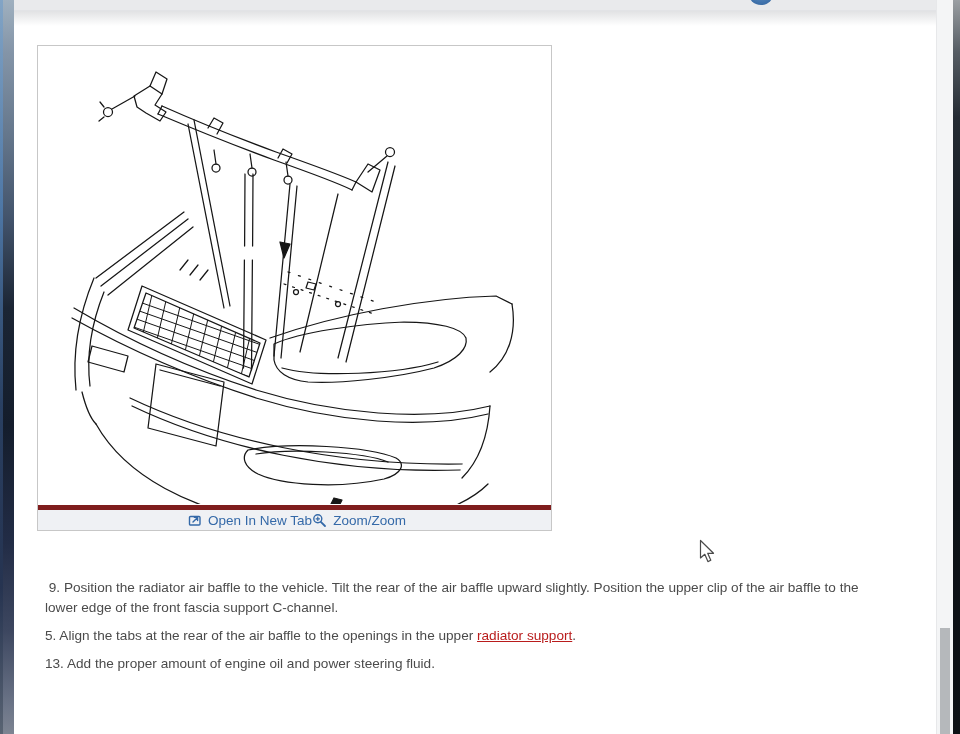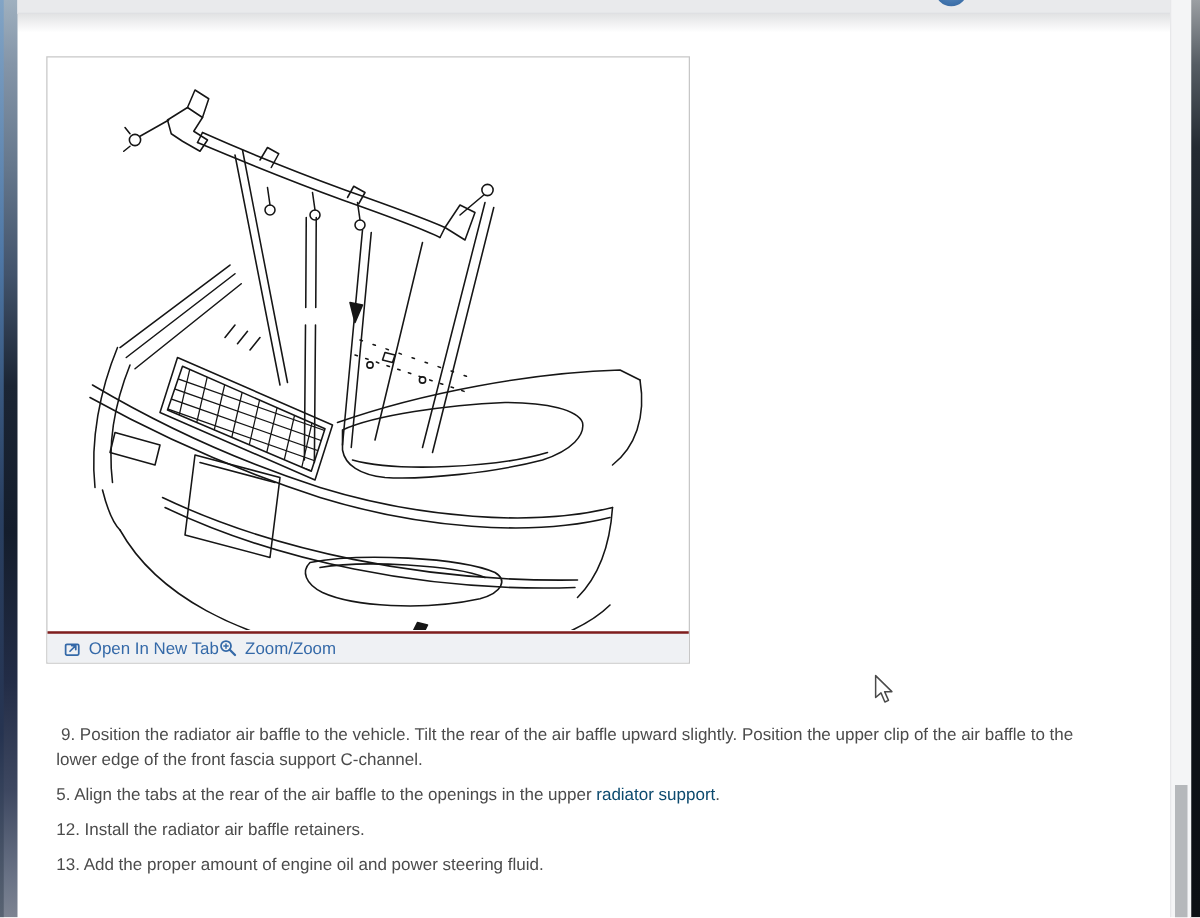--- a/index.html
+++ b/index.html
@@ -45,36 +45,36 @@
     background:#b5b8bb;
   }
   
   .img-panel{
     position:absolute;left:37px;top:45px;width:513px;height:484px;
     border:1px solid #c7c7c7;background:#ffffff;
   }
   .img-panel svg.illustration{display:block;}
   .img-footer{
     position:absolute;left:0;bottom:0;width:100%;height:25px;
-    background:#eff1f4;border-top:2px solid #7f1d1d;
-    display:flex;align-items:center;justify-content:flex-start;
+    background:#eff1f4;border-top:5px solid #7f1d1d;
+    display:flex;align-items:center;justify-content:center;
     box-sizing:border-box;padding:0 8px 0 13px;
   }
   .img-link{
     display:flex;align-items:center;gap:6px;color:#3469a8;
     font-size:13.5px;cursor:pointer;text-decoration:none;
   }
   .img-link .ico{display:flex;align-items:center;}
   
   .steps{
     position:absolute;left:37px;top:570px;width:862px;
     font-size:13.6px;line-height:20.1px;color:#4b4b4b;
   }
   .steps p{margin:8px;white-space:pre-wrap;}
-  .inline-link{color:#0c4a6e;cursor:pointer;}
+  .inline-link{color:#b91c1c;cursor:pointer;text-decoration:underline;}
   
   .cursor{position:absolute;left:699px;top:539px;pointer-events:none;}
   .line-art{stroke:#161616;fill:none;stroke-width:1.25;stroke-linecap:round;stroke-linejoin:round;}
 </style>
 </head>
 <body>
 
 <div id="screen">
 
   <div class="wall-left"></div>
@@ -196,21 +196,20 @@
           </svg>
         </span>
         <span>Zoom/Zoom</span>
       </a>
     </div>
   </div>
 
   <div class="steps">
     <p><span> 9. Position the radiator air baffle to the vehicle. Tilt the rear of the air baffle upward slightly. Position the upper clip of the air baffle to the lower edge of the front fascia support C-channel.</span></p>
     <p><span>5. Align the tabs at the rear of the air baffle to the openings in the upper </span><span class="inline-link">radiator support</span><span>.</span></p>
-    <p><span>12. Install the radiator air baffle retainers.</span></p>
     <p><span>13. Add the proper amount of engine oil and power steering fluid.</span></p>
   </div>
 
   <div class="cursor">
     <svg width="18" height="25" viewBox="0 0 18 25">
       <path d="M1.5,1.5 L1.5,19 L5.8,15.3 L8.9,22.6 L11.8,21.3 L8.7,14.3 L14.5,14.3 Z" fill="#ffffff" stroke="#4a4a4a" stroke-width="1.2" stroke-linejoin="round"></path>
     </svg>
   </div>
 
 </div>

